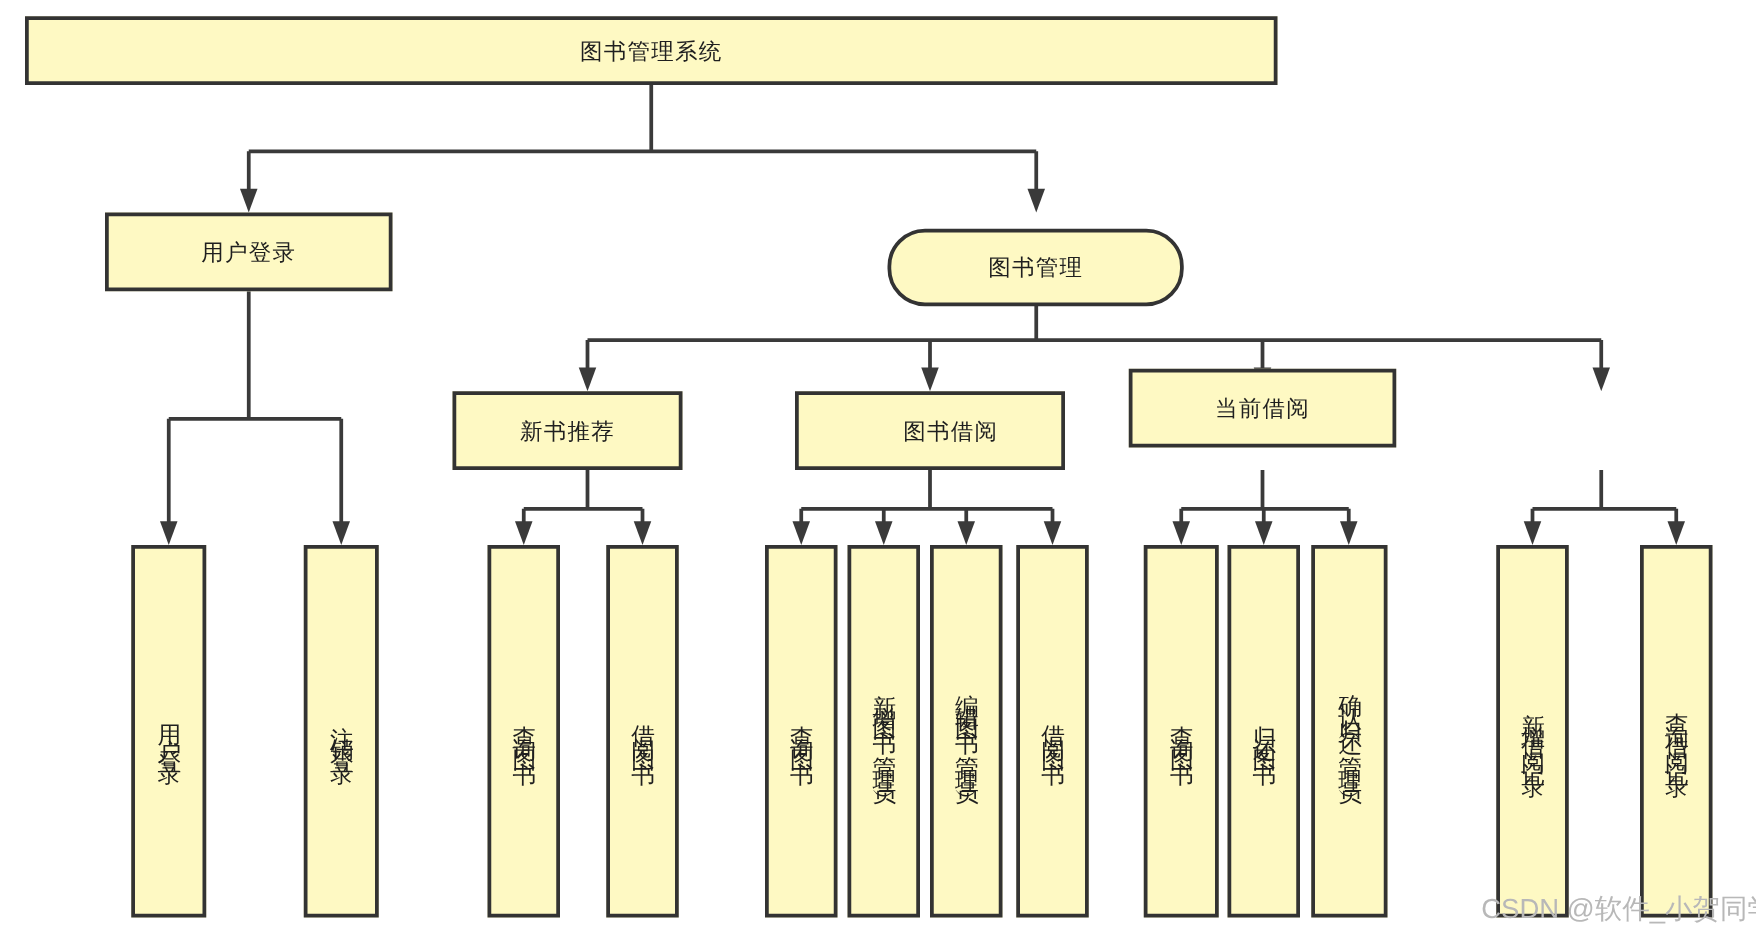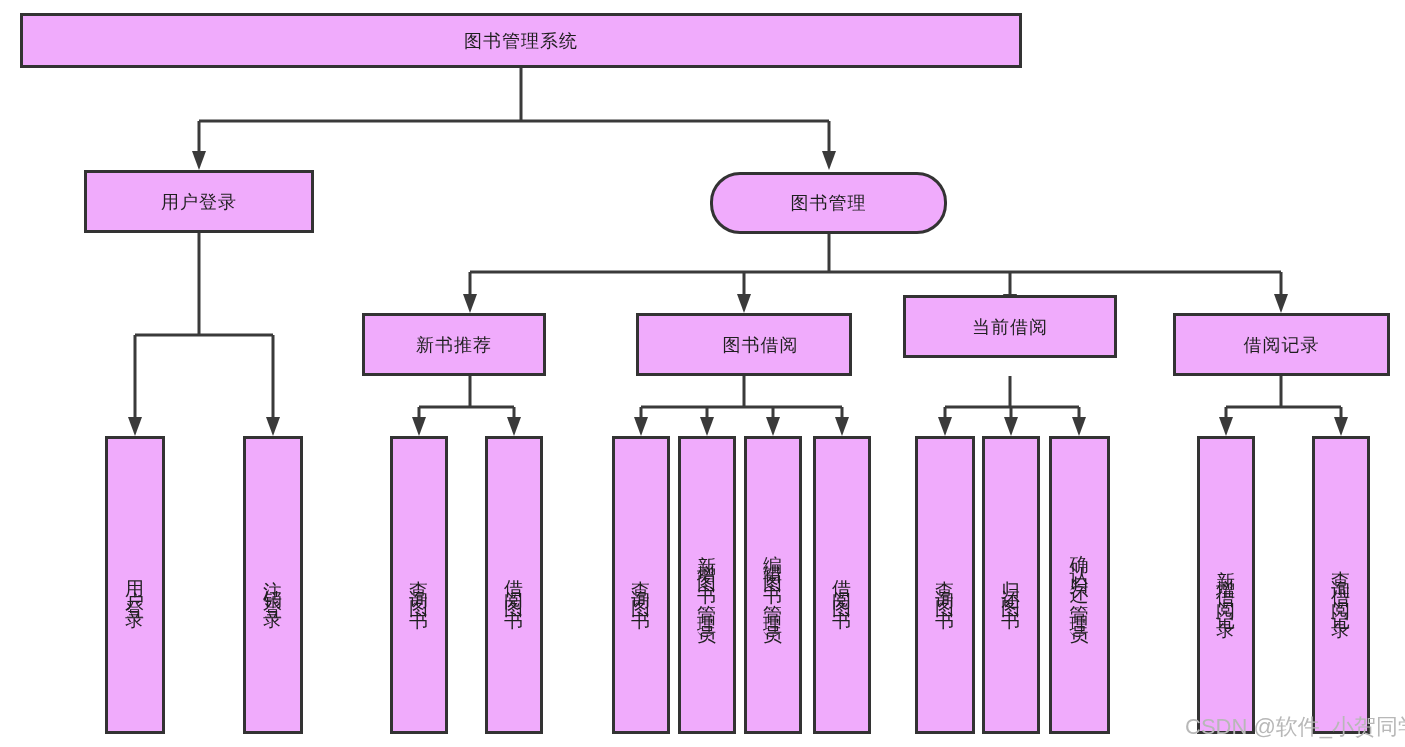--- a/index.html
+++ b/index.html
@@ -11,21 +11,21 @@
     font-family: "Liberation Sans", "DejaVu Sans", sans-serif;
     overflow: hidden;
   }
   .wires { position: absolute; left: 0; top: 0; z-index: 1; }
   .wires .ln { stroke: var(--line, #3a3a3a); stroke-width: 3; fill: none; }
   .wires .ar { fill: var(--line, #3a3a3a); stroke: none; }
   .node {
     position: absolute;
     box-sizing: border-box;
     border: 3px solid var(--border, #333333);
-    background: #f0abfc;
+    background: #fef9c3;
     color: var(--text, #1f1f1f);
     display: flex;
     align-items: center;
     justify-content: center;
     font-size: 18px;
     letter-spacing: 1px;
     z-index: 2;
   }
   .node-v {
     top: 436px;
@@ -97,26 +97,25 @@
     <g>
       <path class="ln" d="M1281,376 V407 M1226,407 H1341 M1226,407 V419 M1341,407 V419"></path>
       <polygon class="ar" points="1219,417 1233,417 1226,436"></polygon>
       <polygon class="ar" points="1334,417 1348,417 1341,436"></polygon>
     </g>
   </svg>
 
   <div class="node" style="left:20px; top:13px; width:1002px; height:55px;">图书管理系统</div>
 
   <div class="node" style="left:84px; top:170px; width:230px; height:63px;">用户登录</div>
-  <div class="node" style="left:710px; top:172px; width:237px; height:62px;border-radius:30px;">图书管理</div>
+  <div class="node" style="left:710px; top:183px; width:237px; height:62px;border-radius:30px;">图书管理</div>
 
   <div class="node" style="left:362px; top:313px; width:184px; height:63px;">新书推荐</div>
   <div class="node" style="left:636px; top:313px; width:216px; height:63px;padding-left:33px;">图书借阅</div>
   <div class="node" style="left:903px; top:295px; width:214px; height:63px;">当前借阅</div>
-  <div class="node" style="left:1173px; top:313px; width:217px; height:63px;">借阅记录</div>
 
   <div class="node node-v" style="left:105px; width:60px;">用户登录</div>
   <div class="node node-v" style="left:243px; width:60px;">注销登录</div>
 
   <div class="node node-v" style="left:390px; width:58px;">查询图书</div>
   <div class="node node-v" style="left:485px; width:58px;">借阅图书</div>
 
   <div class="node node-v" style="left:612px; width:58px;">查询图书</div>
   <div class="node node-v" style="left:678px; width:58px;">新增图书（管理员）</div>
   <div class="node node-v" style="left:744px; width:58px;">编辑图书（管理员）</div>

